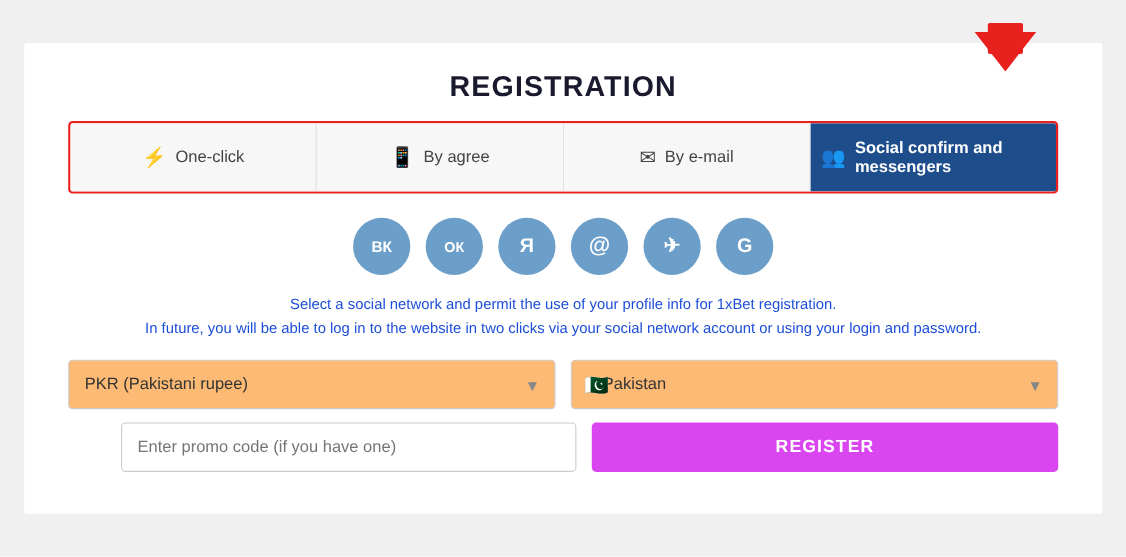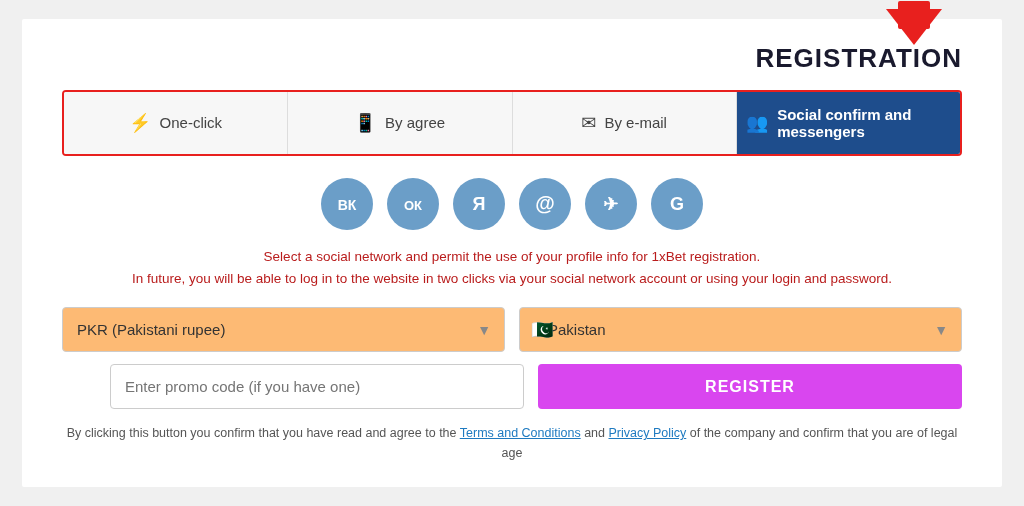--- a/index.html
+++ b/index.html
@@ -38,21 +38,21 @@
       content: '';
       position: absolute;
       top: -44px;
       left: -16px;
       width: 32px;
       height: 28px;
       background: #e8201e;
       border-radius: 2px;
     }
     .page-title {
-      text-align: right;
+      text-align: center;
       font-size: 26px;
       font-weight: 900;
       color: #1a1a2e;
       letter-spacing: 1px;
       margin-bottom: 16px;
       text-transform: uppercase;
     }
     .tabs-wrapper {
       border: 2.5px solid #e8201e;
       border-radius: 4px;
@@ -102,21 +102,21 @@
       justify-content: center;
       cursor: pointer;
       color: #fff;
       font-size: 20px;
       font-weight: bold;
       transition: background 0.2s;
     }
     .info-text {
       text-align: center;
       font-size: 13.5px;
-      color: #b91c1c;
+      color: #1d4ed8;
       margin-bottom: 18px;
       line-height: 1.6;
     }
     .form-row {
       display: flex;
       gap: 14px;
       margin-bottom: 12px;
     }
     .select-wrapper {
       flex: 1;
@@ -263,17 +263,14 @@
       <span style="position:absolute; left:12px; top:50%; transform:translateY(-50%); font-size:18px;">🇵🇰</span>
       <span class="select-arrow">▼</span>
     </div>
   </div>
 
   <div class="promo-row">
     <input class="promo-input" type="text" placeholder="Enter promo code (if you have one)" style="">
     <button class="register-btn">REGISTER</button>
   </div>
 
-  <div class="terms-text">
-    <span>By clicking this button you confirm that you have read and agree to the </span><a>Terms and Conditions</a><span> and </span><a>Privacy Policy</a><span> of the company and confirm that you are of legal age</span>
-  </div>
 
 </div>
 
 </body></html>

